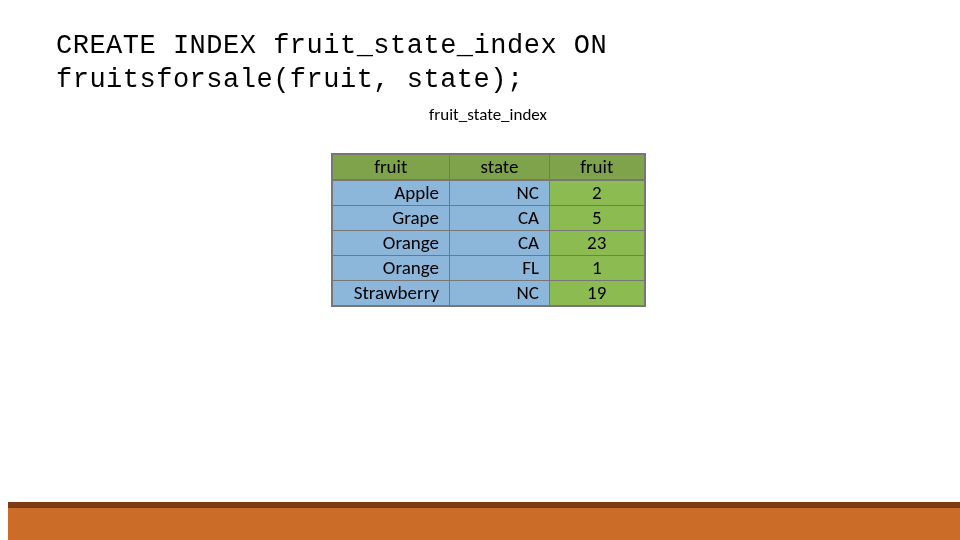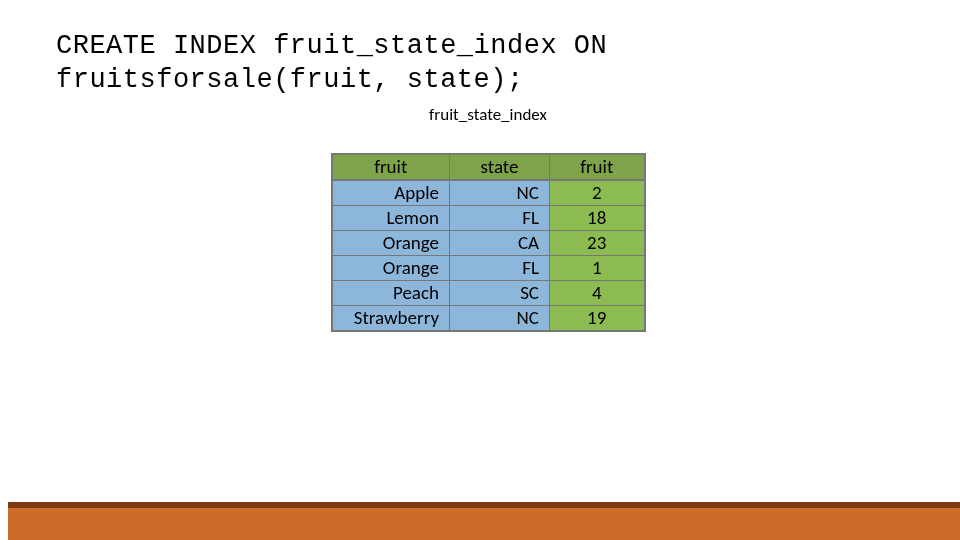--- a/index.html
+++ b/index.html
@@ -43,38 +43,33 @@
           <th class="col-rowid">fruit</th>
         </tr>
       </thead>
       <tbody>
         <tr>
           <td class="blue col-fruit">Apple</td>
           <td class="blue col-state">NC</td>
           <td class="green col-rowid">2</td>
         </tr>
         <tr>
-          <td class="blue">Lemon</td>
-          <td class="blue">FL</td>
-          <td class="green">18</td>
+          <td class="blue">Grape</td>
+          <td class="blue">CA</td>
+          <td class="green">5</td>
         </tr>
         <tr>
           <td class="blue">Orange</td>
           <td class="blue">CA</td>
           <td class="green">23</td>
         </tr>
         <tr>
           <td class="blue">Orange</td>
           <td class="blue">FL</td>
           <td class="green">1</td>
-        </tr>
-        <tr>
-          <td class="blue">Peach</td>
-          <td class="blue">SC</td>
-          <td class="green">4</td>
         </tr>
         <tr>
           <td class="blue">Strawberry</td>
           <td class="blue">NC</td>
           <td class="green">19</td>
         </tr>
       </tbody>
     </table>
   </div>
 

